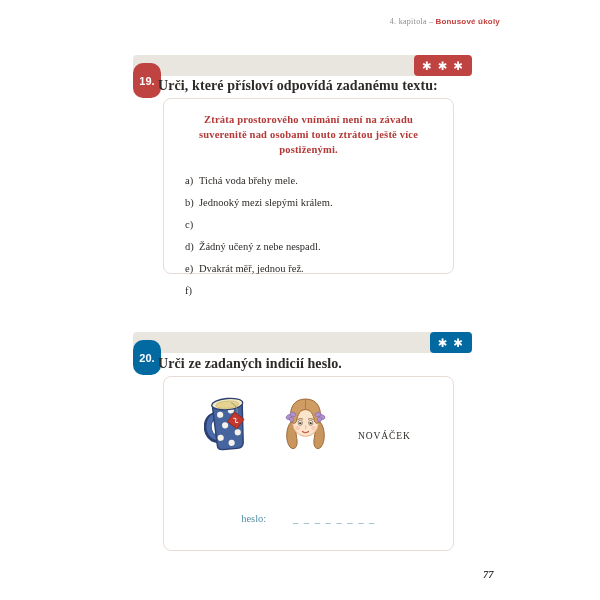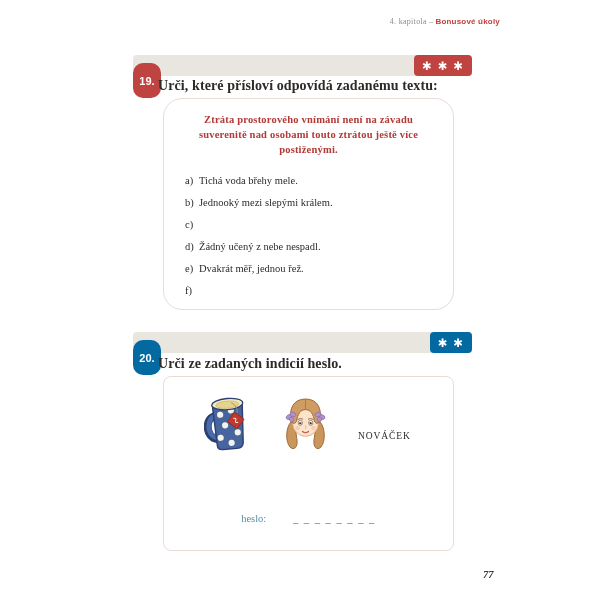--- a/index.html
+++ b/index.html
@@ -30,40 +30,40 @@
   .red-bg { background:#bf4340; }
   .teal-bg { background:#0369a1; }
 
   
   .prompt { position:absolute; left:152px; font-weight:bold; font-size:14px; color:#2e2a27; letter-spacing:.1px;margin-left:6px; }
   .prompt19 { top:78px; }
   .prompt20 { top:356px;text-align:center; }
 
   
   .box { position:absolute; left:163px; width:291px; background:#fff; border:1px solid #e8dcd7; border-radius:8px; box-sizing:border-box; }
-  .box1 { top:98px; height:212px;border-radius:19px; }
+  .box1 { top:98px; height:176px; }
   .box2 { top:376px; height:175px; }
 
   .quote {
     margin:13px 17px 0 17px; text-align:center; color:#b23936; font-weight:bold;
     font-size:10.5px; line-height:1.45; letter-spacing:.2px;
   }
 
   .options { margin:16px 0 0 21px; }
   .option { display:flex; font-size:10.5px; color:#2e2a27; margin-bottom:8.5px; line-height:1.3; }
   .option .label { width:14px; flex:none; }
   .option .text { max-width:224px; }
 
   
   .clue-mug  { position:absolute; left:40px;  top:15px; }
   .clue-girl { position:absolute; left:118px; top:19px; }
   .clue-word { position:absolute; left:194px; top:54px; font-size:9.5px; letter-spacing:.9px; color:#2e2a27; }
 
   .heslo { position:absolute; left:0; right:0; top:136px; text-align:center; color:#5590a9; font-size:10.5px; }
-  .heslo .blanks { letter-spacing:1.5px; font-weight:bold;margin-left:24px; }
+  .heslo .blanks { letter-spacing:1.5px; font-weight:normal;margin-left:24px; }
 
   .page-number { position:absolute; left:483px; top:569px; font-weight:bold; font-style:italic; font-size:10.5px; color:#3a3a3a; }
 </style>
 </head>
 <body>
 
 <div class="page">
 
   <div class="header">
     <span class="chapter">4. kapitola –</span>

